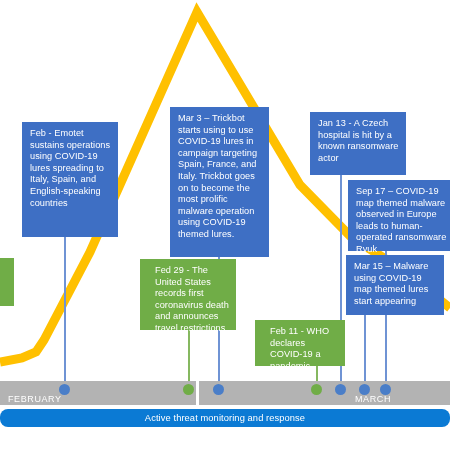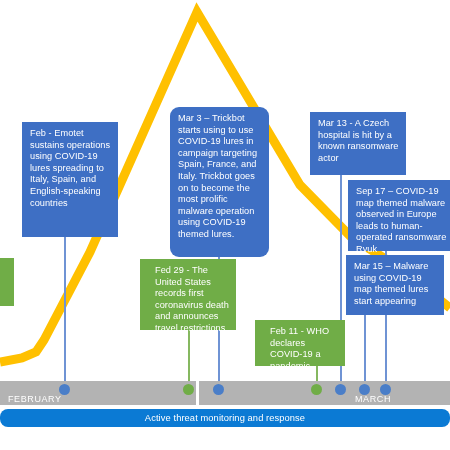--- a/index.html
+++ b/index.html
@@ -80,26 +80,26 @@
   <div class="stem" style="left:385px; top:251px; height:138px;"></div>
 
   <div class="callout green" style="left:-58px; top:258px; width:72px; height:48px; padding-left:8px; display:flex; align-items:center;">
     
   </div>
 
   <div class="callout blue" style="left:22px; top:122px; width:96px; height:115px;">
     <span>Feb - Emotet sustains operations using COVID-19 lures spreading to Italy, Spain, and English-speaking countries</span>
   </div>
 
-  <div class="callout blue" style="left:170px; top:107px; width:99px; height:150px;border-radius:9px;">
+  <div class="callout blue" style="left:170px; top:107px; width:99px; height:150px;">
     <span>Mar 3 – Trickbot starts using to use COVID-19 lures in campaign targeting Spain, France, and Italy. Trickbot goes on to become the most prolific malware operation using COVID-19 themed lures.</span>
   </div>
 
   <div class="callout blue" style="left:310px; top:112px; width:96px; height:63px;">
-    <span>Mar 13 - A Czech hospital is hit by a known ransomware actor</span>
+    <span>Jan 13 - A Czech hospital is hit by a known ransomware actor</span>
   </div>
 
   <div class="callout blue" style="left:348px; top:180px; width:108px; height:71px;">
     <span>Sep 17 – COVID-19 map themed malware observed in Europe leads to human-operated ransomware Ryuk</span>
   </div>
 
   <div class="callout blue" style="left:346px; top:255px; width:98px; height:60px;">
     <span>Mar 15 – Malware using COVID-19 map themed lures start appearing</span>
   </div>
 

